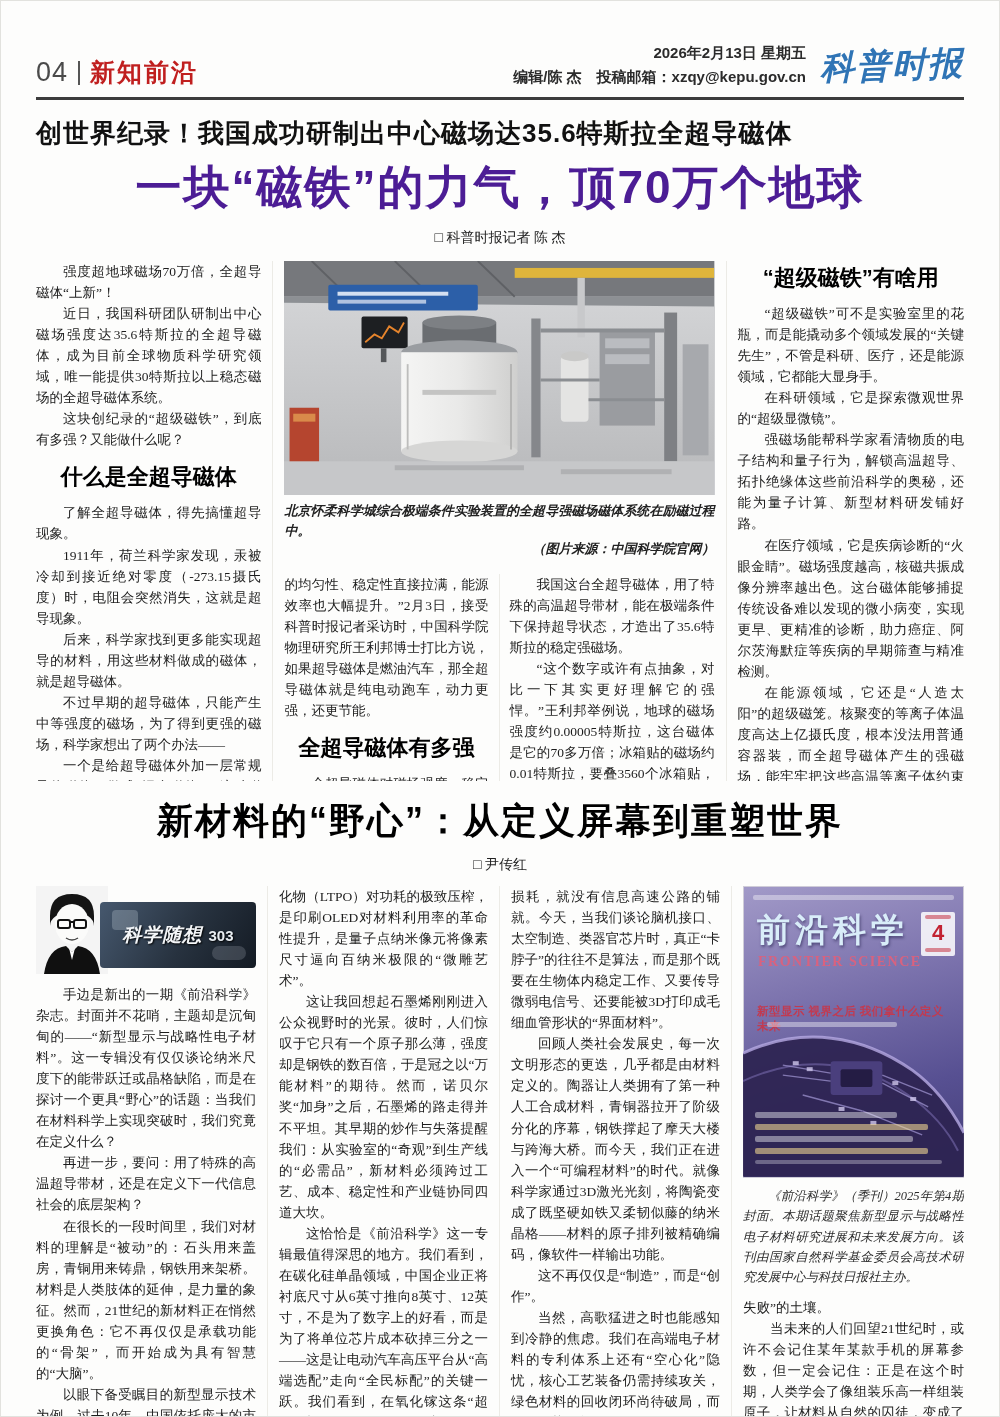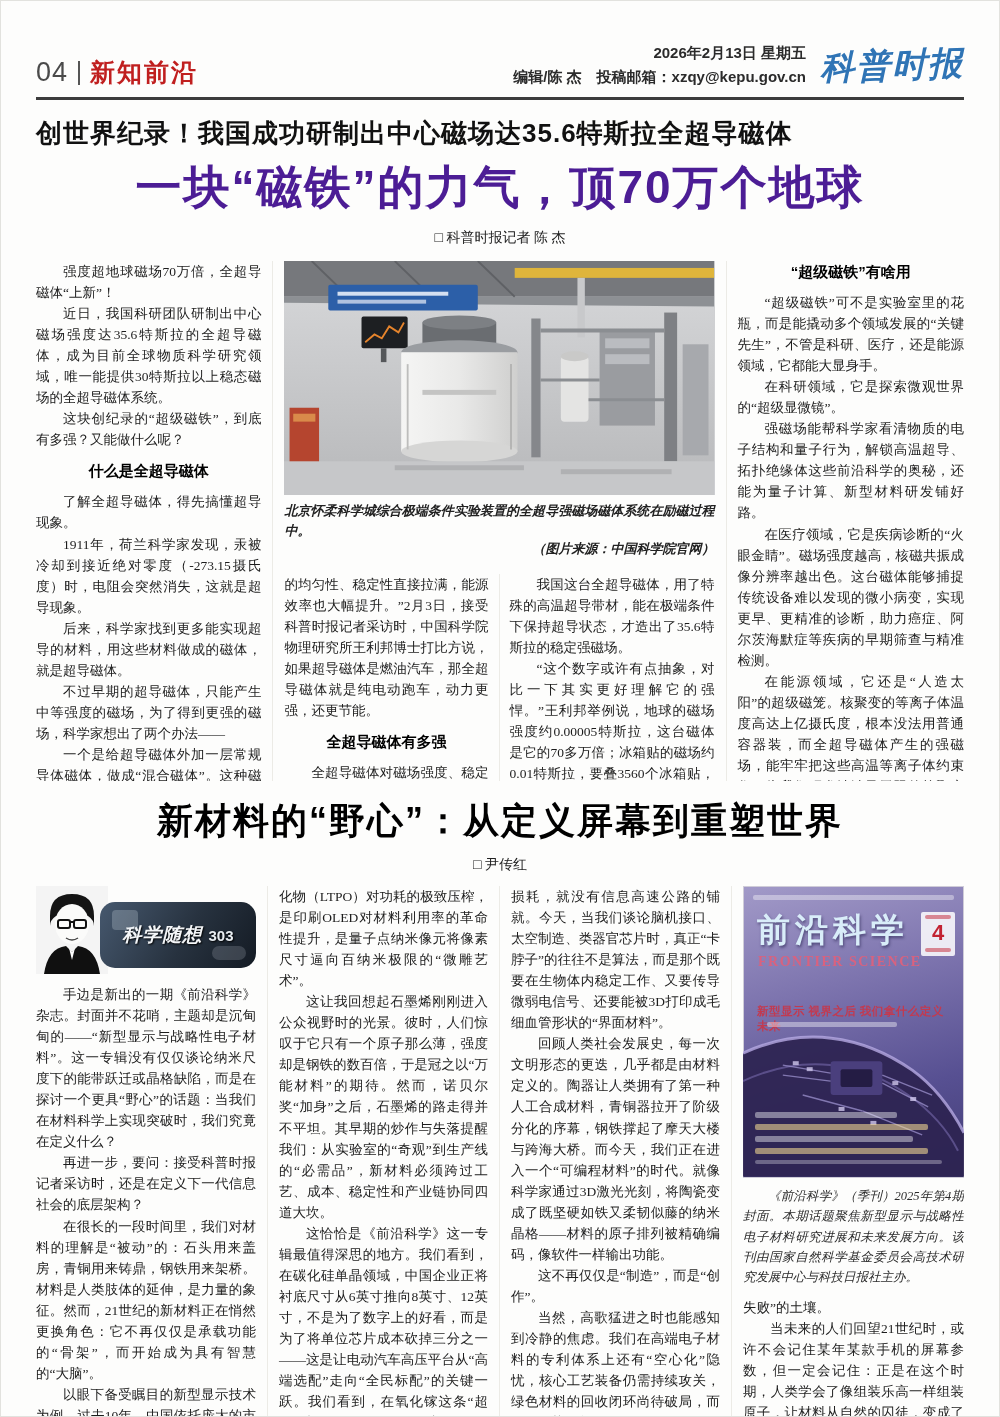--- a/index.html
+++ b/index.html
@@ -25,42 +25,42 @@
   
   .cols { display:flex; margin-top:14px; }
   .col { overflow:hidden; padding:0 11px; border-right:1px solid #ecebe6; }
   .col:first-child { padding-left:0; }
   .col:last-child { border-right:none; padding-right:0; }
   .a1-cols { height:520px; }
   .a1-col { width:238px; }
   .a1-mid { width:454px; display:flex; flex-direction:column; }
   .para { font-size:13.5px; line-height:1.56; text-align:justify; text-indent:2em; }
   .para.cont { text-indent:0; }
-  .subhead { font-family:"Liberation Sans","DejaVu Sans",sans-serif; font-weight:bold; font-size:15px; text-align:center; margin:12px 0 10px; color:#000; }
+  .subhead { font-family:"Liberation Sans","DejaVu Sans",sans-serif; font-weight:bold; font-size:22px; text-align:center; margin:12px 0 10px; color:#000; }
   .subhead.first { margin-top:2px; }
 
   
   .photo { width:100%; height:234px; background:#cfd0d2; }
   .photo svg { display:block; width:100%; height:100%; }
   .photo-caption { margin-top:6px; font-size:13px; font-weight:bold; font-style:italic; color:#222; line-height:1.5; text-align:justify; }
   .photo-credit { font-size:13px; font-weight:bold; font-style:italic; text-align:right; color:#222; margin-bottom:12px; }
   .mid-cols { display:flex; flex:1; overflow:hidden; margin-top:4px; }
   .mid-col { width:50%; overflow:hidden; }
   .mid-col:first-child { padding-right:10px; border-right:1px solid #ecebe6; }
   .mid-col:last-child { padding-left:10px; }
 
   
   .a2-headline { margin-top:16px; text-align:center; font-family:"Liberation Sans","DejaVu Sans",sans-serif; font-weight:bold; font-size:36px; letter-spacing:2px; color:#000; }
   .a2-cols { height:566px; margin-top:12px; }
   .a2-col { width:232.5px; }
 
   
   .sslogo { display:flex; height:88px; margin-bottom:10px; }
   .sslogo-portrait { width:72px; height:88px; background:#f2f2f2; flex:none; }
-  .sslogo-banner { flex:1; margin:16px 0 6px -8px; background:linear-gradient(120deg,#46586e 0%,#27323f 55%,#141b24 100%); border-radius:15px; position:relative; display:flex; align-items:center; justify-content:center; gap:6px; overflow:hidden; }
+  .sslogo-banner { flex:1; margin:16px 0 6px -8px; background:linear-gradient(120deg,#46586e 0%,#27323f 55%,#141b24 100%); border-radius:4px; position:relative; display:flex; align-items:center; justify-content:center; gap:6px; overflow:hidden; }
   .sslogo-banner::before { content:""; position:absolute; left:12px; top:8px; width:26px; height:20px; background:rgba(220,230,240,.25); border-radius:4px; }
   .sslogo-banner::after { content:""; position:absolute; right:10px; bottom:8px; width:34px; height:14px; background:rgba(220,230,240,.18); border-radius:7px; }
   .sslogo-title { color:#f4f6f8; font-style:italic; font-weight:bold; font-size:19px; letter-spacing:1px; text-shadow:1px 1px 2px #000; }
   .sslogo-num { color:#e8edf2; font-weight:bold; font-size:15px; font-family:"Liberation Sans","DejaVu Sans",sans-serif; text-shadow:1px 1px 2px #000; }
 
   
   .magazine { position:relative; width:100%; height:292px; background:linear-gradient(165deg,#a29ac8 0%,#7d74ae 35%,#575092 70%,#423c74 100%); overflow:hidden; box-shadow:0 0 0 1px #cfccd8 inset; }
   .mag-topline { position:absolute; left:10px; right:10px; top:9px; height:5px; background:rgba(255,255,255,.38); border-radius:2px; }
   .mag-title { position:absolute; left:14px; top:22px; color:#d9edf9; font-weight:bold; font-size:33px; letter-spacing:5px; text-shadow:1px 2px 3px rgba(30,25,70,.55); }
   .mag-title-en { position:absolute; left:15px; top:68px; color:#d8627f; font-weight:bold; font-size:14px; letter-spacing:1.5px; font-family:"Liberation Serif","DejaVu Serif",serif; }
@@ -228,21 +228,21 @@
               <polygon points="33,62 36,66 39,62 36,74" fill="#fdfdfd"></polygon>
             </svg>
           </div>
           <div class="sslogo-banner">
             <span class="sslogo-title">科学随想</span>
             <span class="sslogo-num">303</span>
           </div>
         </div>
         <div>
             <p class="para">手边是新出的一期《前沿科学》杂志。封面并不花哨，主题却是沉甸甸的——“新型显示与战略性电子材料”。这一专辑没有仅仅谈论纳米尺度下的能带跃迁或晶格缺陷，而是在探讨一个更具“野心”的话题：当我们在材料科学上实现突破时，我们究竟在定义什么？</p>
-            <p class="para">再进一步，要问：接受科普时报记者采访时，还是在定义下一代信息社会的底层架构？</p>
+            <p class="para">再进一步，要问：用了特殊的高温超导带材，还是在定义下一代信息社会的底层架构？</p>
             <p class="para">在很长的一段时间里，我们对材料的理解是“被动”的：石头用来盖房，青铜用来铸鼎，钢铁用来架桥。材料是人类肢体的延伸，是力量的象征。然而，21世纪的新材料正在悄然更换角色：它不再仅仅是承载功能的“骨架”，而开始成为具有智慧的“大脑”。</p>
             <p class="para">以眼下备受瞩目的新型显示技术为例。过去10年，中国依托庞大的市场规模，将屏幕做成了“白菜价”，完成了出货量的全球登顶。但真正的竞赛刚刚开始。正如《前沿科学》专辑中所揭示的那样：当显示技术从“信息输出端”进化为“环境交互端”时，屏幕就不光是给人看的，而是看得见、听得懂、会思考的智能体。这背后，是低温多晶氧</p>
           </div>
       </div>
 
       <div class="col a2-col">
         <p class="para cont">化物（LTPO）对功耗的极致压榨，是印刷OLED对材料利用率的革命性提升，是量子点纳米像元将像素尺寸逼向百纳米极限的“微雕艺术”。</p>
         <div>
             <p class="para">这让我回想起石墨烯刚刚进入公众视野时的光景。彼时，人们惊叹于它只有一个原子那么薄，强度却是钢铁的数百倍，于是冠之以“万能材料”的期待。然而，诺贝尔奖“加身”之后，石墨烯的路走得并不平坦。其早期的炒作与失落提醒我们：从实验室的“奇观”到生产线的“必需品”，新材料必须跨过工艺、成本、稳定性和产业链协同四道大坎。</p>
             <p class="para">这恰恰是《前沿科学》这一专辑最值得深思的地方。我们看到，在碳化硅单晶领域，中国企业正将衬底尺寸从6英寸推向8英寸、12英寸，不是为了数字上的好看，而是为了将单位芯片成本砍掉三分之一——这是让电动汽车高压平台从“高端选配”走向“全民标配”的关键一跃。我们看到，在氧化镓这条“超能”赛道上，中国科学家正试图用“无铱”的生长技术，将曾经贵比黄金的超宽禁带材料拉下神坛。这一跃，或许能让未来光伏逆变器的转换效率逼近理论极限，每年多发出的电能相当于凭空多出几座大型水电站。</p>

